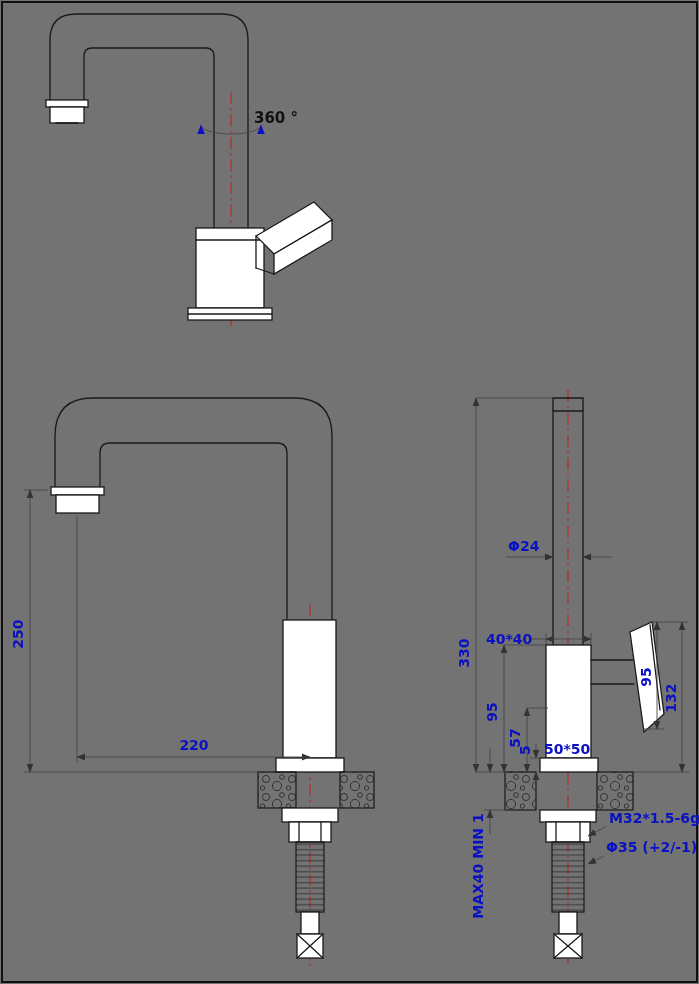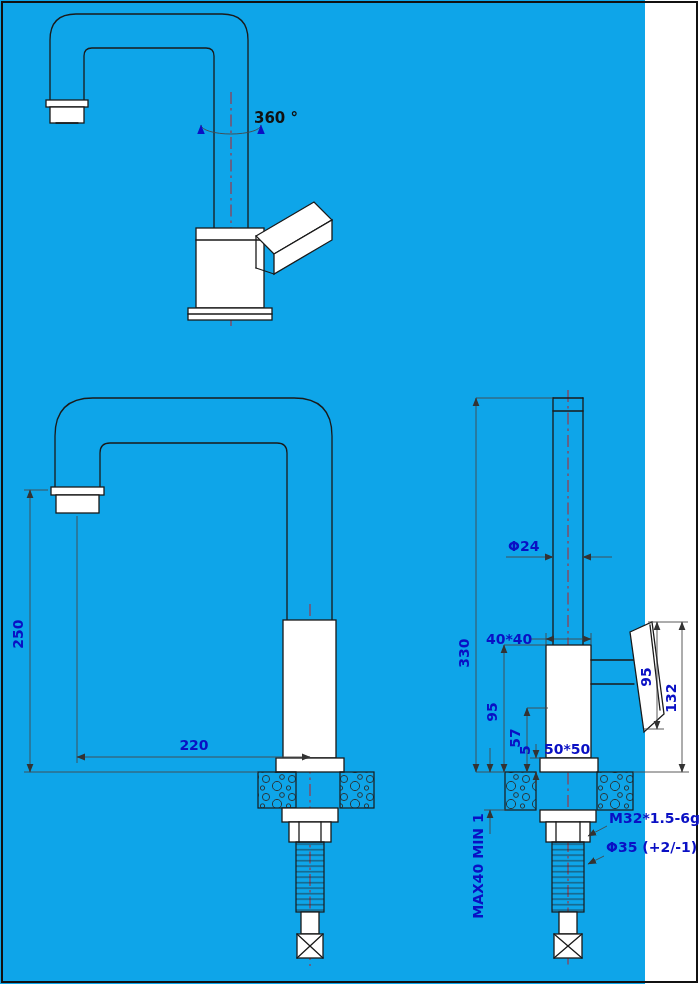--- a/index.html
+++ b/index.html
@@ -1,16 +1,16 @@
 <!DOCTYPE html>
 <html><head>
 <meta charset="utf-8">
 <style>
   html,body{margin:0;padding:0;background:#fff;}
-  .wrap{position:relative;width:645px;height:984px;background:#0ea5e9;font-family:"DejaVu Sans",sans-serif;}
+  .wrap{position:relative;width:699px;height:984px;background:#737373;font-family:"DejaVu Sans",sans-serif;}
   svg{display:block;}
   .ln{stroke:#1a1a1a;stroke-width:1.3;fill:none;stroke-linejoin:round;stroke-linecap:round;}
   .lnw{stroke:#1a1a1a;stroke-width:1.3;fill:#ffffff;}
   .dml{stroke:#474747;stroke-width:0.9;fill:none;}
   .cl{stroke:#cc1212;stroke-width:0.9;stroke-dasharray:12 4 2.5 4;fill:none;}
   .hatchrect{fill:url(#peb);stroke:#1a1a1a;stroke-width:1.2;}
   .thrrect{fill:url(#thr);stroke:#1a1a1a;stroke-width:1.2;}
   .pln{fill:none;stroke:#2a2a2a;stroke-width:0.9;}
   .dimtxt{fill:#0a10c4;font-family:"DejaVu Sans",sans-serif;font-size:14px;font-weight:bold;}
   .rotlbl{fill:#111111;font-family:"DejaVu Sans",sans-serif;font-size:15px;font-weight:bold;}

